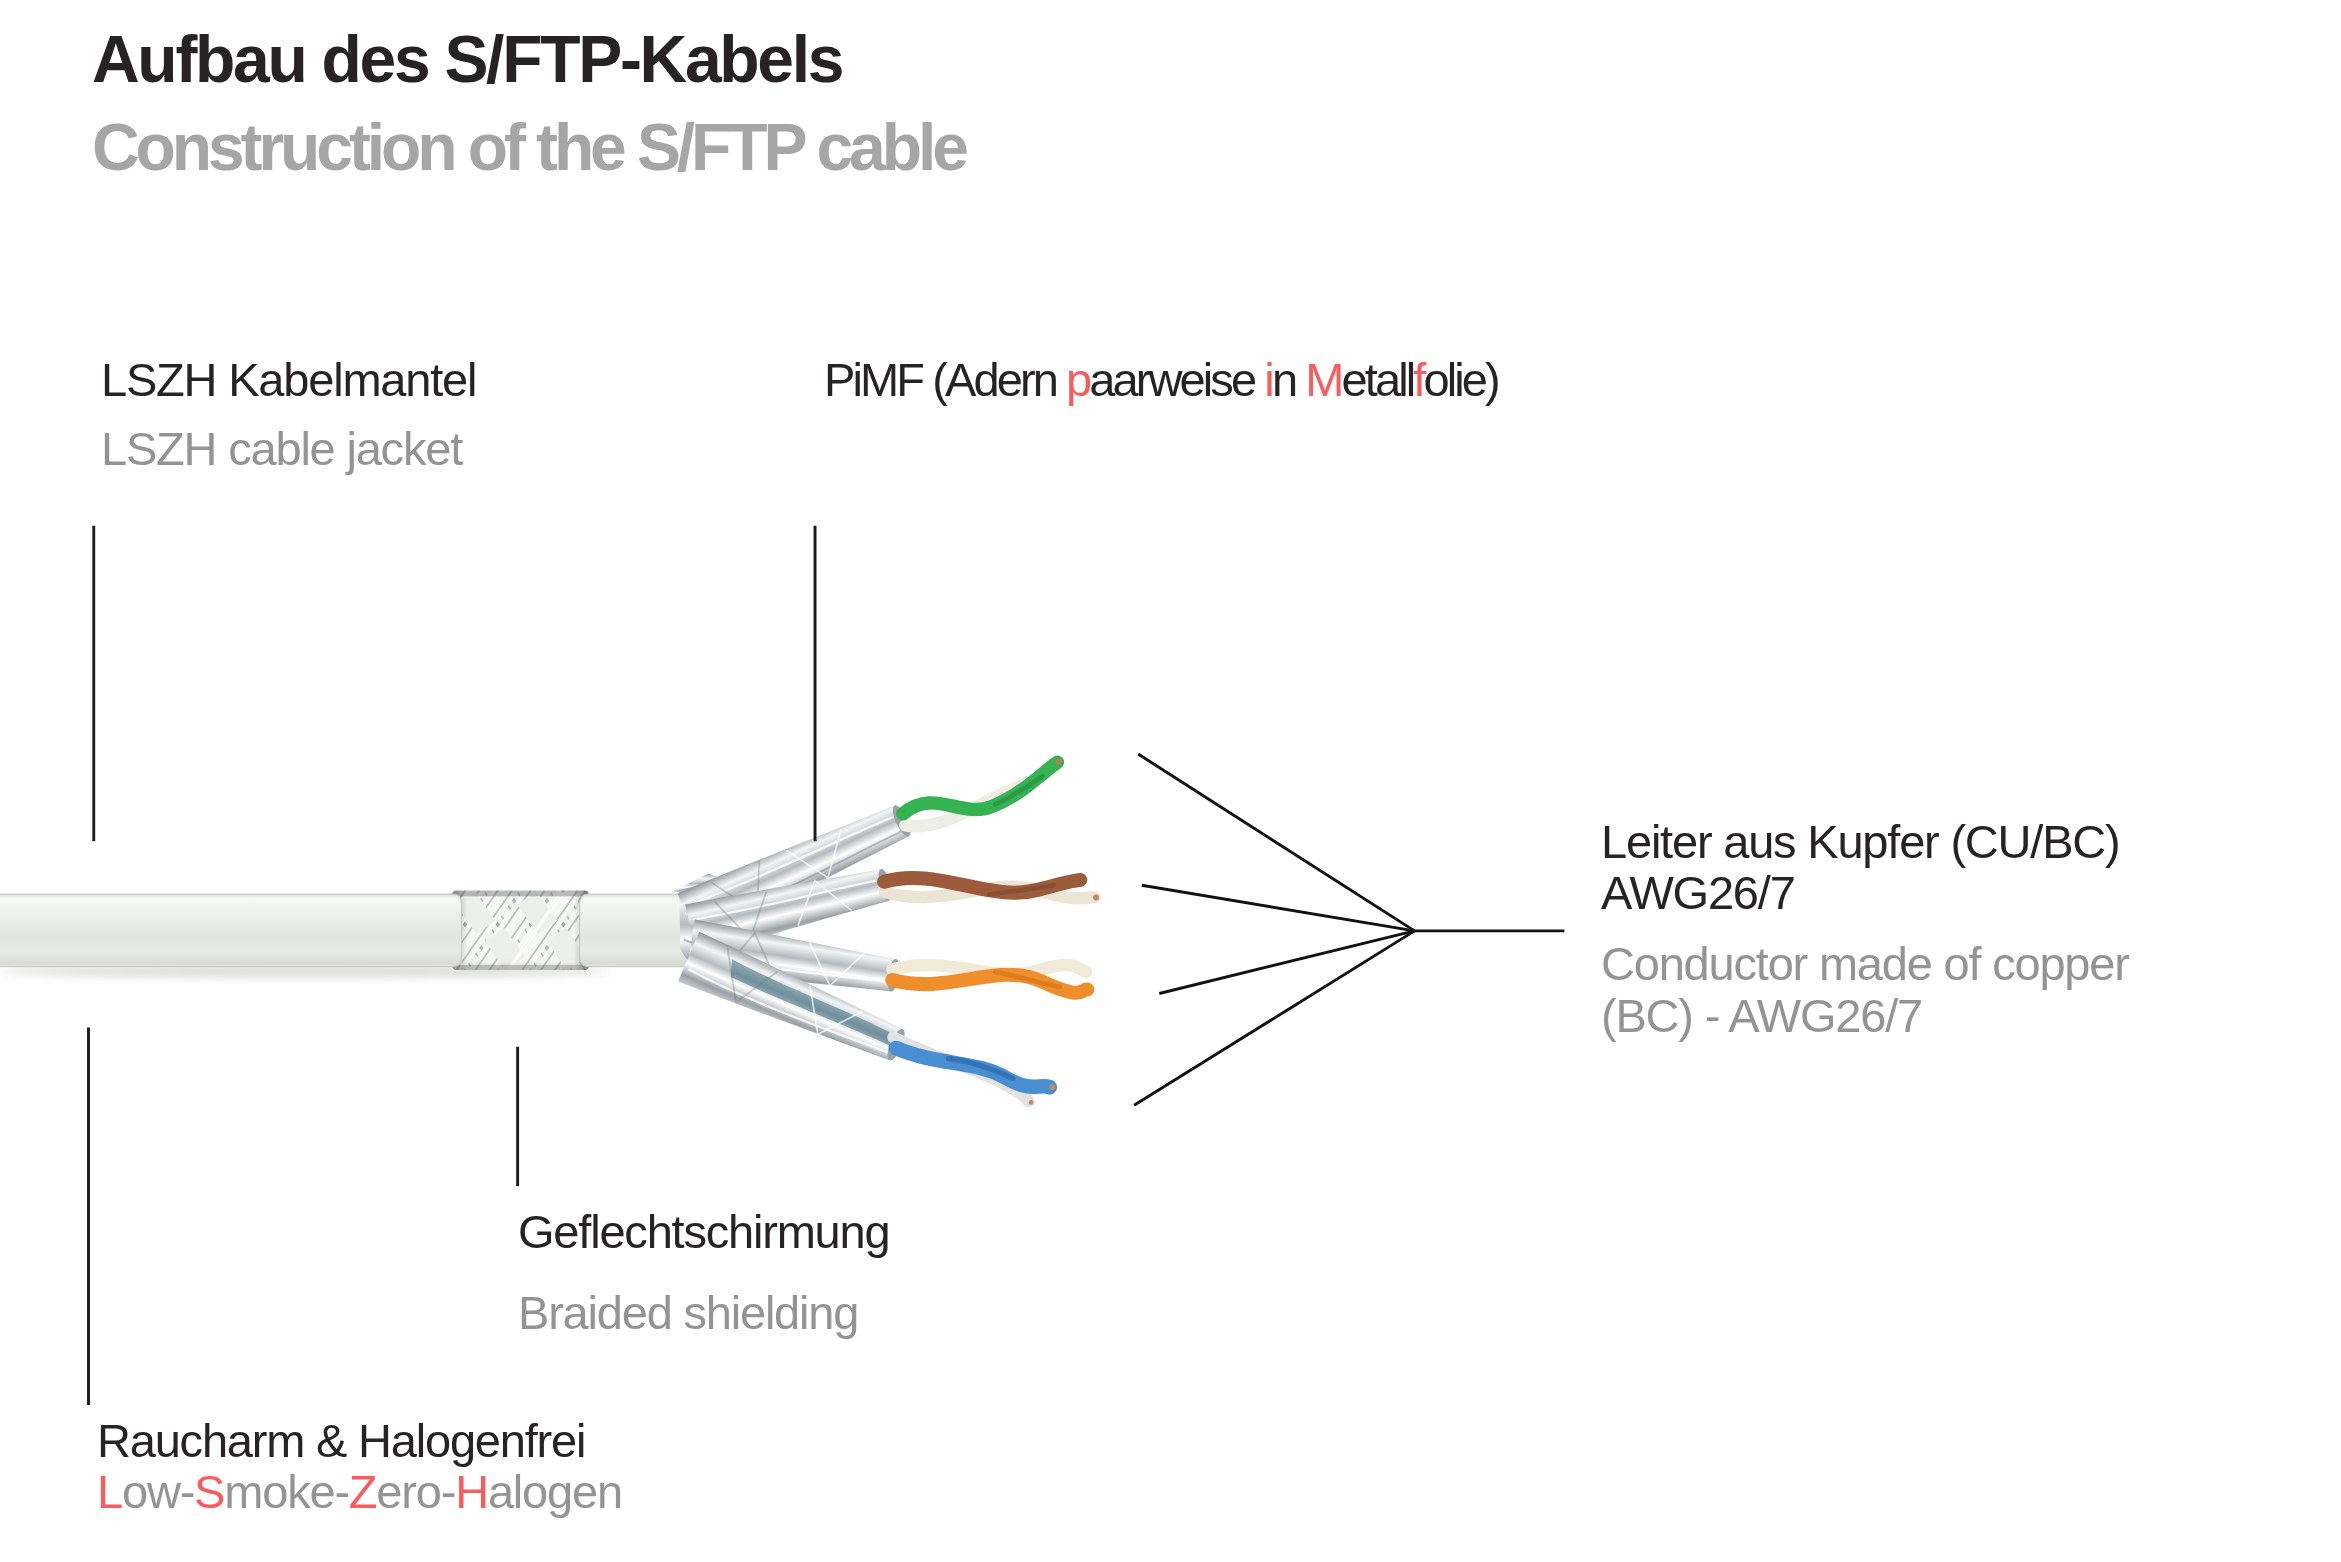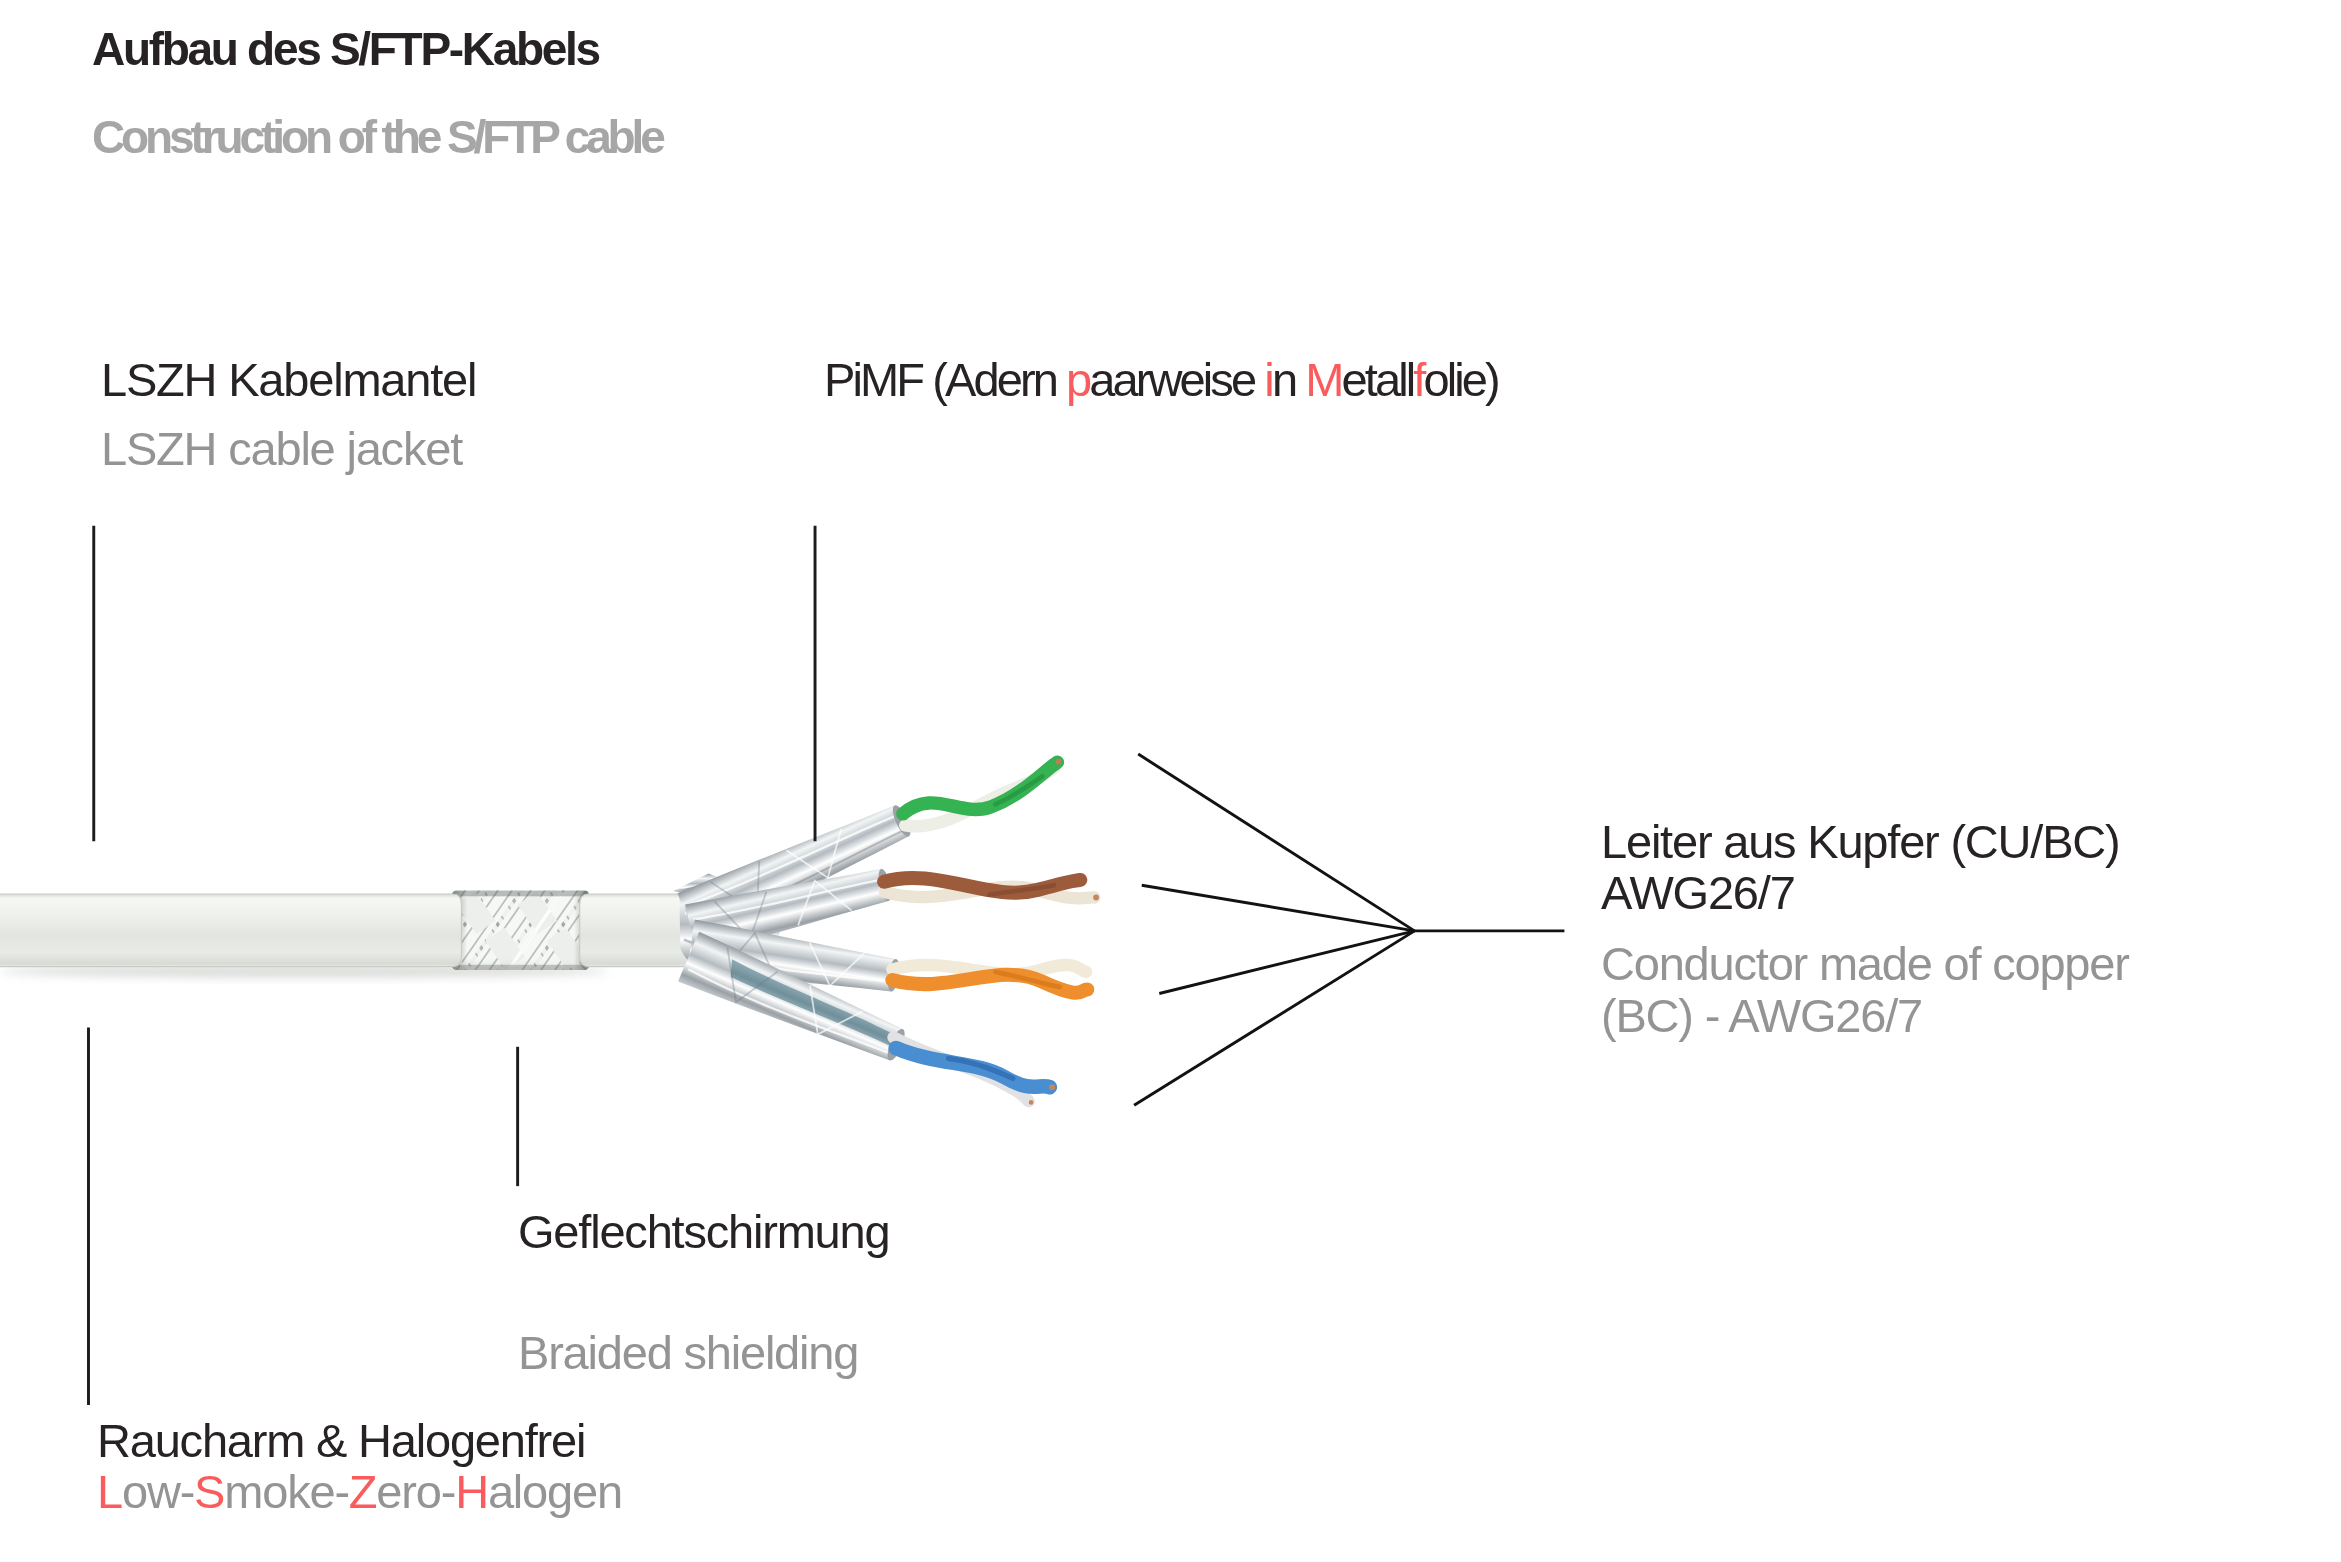--- a/index.html
+++ b/index.html
@@ -9,21 +9,21 @@
   html,body{margin:0;padding:0;background:#ffffff;}
   #stage{
     position:relative; width:2342px; height:1562px; background:#ffffff;
     overflow:hidden; font-family:"Liberation Sans", sans-serif;
   }
   #cable-svg{position:absolute; left:0; top:0; width:2342px; height:1562px;}
   .lbl{position:absolute; font-size:47px; line-height:1.05; letter-spacing:-1.2px;
        white-space:nowrap; color:var(--text-black);margin-left:10px;}
   .lbl.gray{color:var(--text-gray);}
   .lbl.tight{letter-spacing:-2.9px;}
-  .title{position:absolute; font-size:46px; font-weight:bold; line-height:1;
+  .title{position:absolute; font-size:66px; font-weight:bold; line-height:1;
          white-space:nowrap; color:var(--text-black); letter-spacing:-2.3px;}
   .title.sub{color:var(--subtitle-gray); letter-spacing:-4.1px;}
   .c-k{color:var(--text-black);} .c-r{color:var(--accent-red);} .c-g{color:var(--text-gray);}
 </style>
 </head>
 <body>
 
 <div id="stage">
 
   <svg id="cable-svg" viewBox="0 0 4000 2668" xmlns="http://www.w3.org/2000/svg">
@@ -234,19 +234,19 @@
   <div class="lbl gray" style="left:91px; top:424px;">LSZH cable jacket</div>
 
   <div class="lbl tight" style="left:814px; top:355px;"><span class="c-k">PiMF (Adern </span><span class="c-r">p</span><span class="c-k">aarweise </span><span class="c-r">i</span><span class="c-k">n </span><span class="c-r">M</span><span class="c-k">etall</span><span class="c-r">f</span><span class="c-k">olie)</span></div>
 
   <div class="lbl" style="left:1591px; top:817px;">Leiter aus Kupfer (CU/BC)</div>
   <div class="lbl" style="left:1591px; top:868px;">AWG26/7</div>
   <div class="lbl gray" style="left:1591px; top:939px;">Conductor made of copper</div>
   <div class="lbl gray" style="left:1591px; top:991px;">(BC) - AWG26/7</div>
 
   <div class="lbl" style="left:508px; top:1207px;">Geflechtschirmung</div>
-  <div class="lbl gray" style="left:508px; top:1328px;">Braided shielding</div>
+  <div class="lbl gray" style="left:508px; top:1288px;">Braided shielding</div>
 
   <div class="lbl" style="left:87px; top:1416px;">Raucharm &amp; Halogenfrei</div>
   <div class="lbl" style="left:87px; top:1467px;text-align:center;"><span class="c-r">L</span><span class="c-g">ow-</span><span class="c-r">S</span><span class="c-g">moke-</span><span class="c-r">Z</span><span class="c-g">ero-</span><span class="c-r">H</span><span class="c-g">alogen</span></div>
 
 </div>
 
 
 </body></html>

